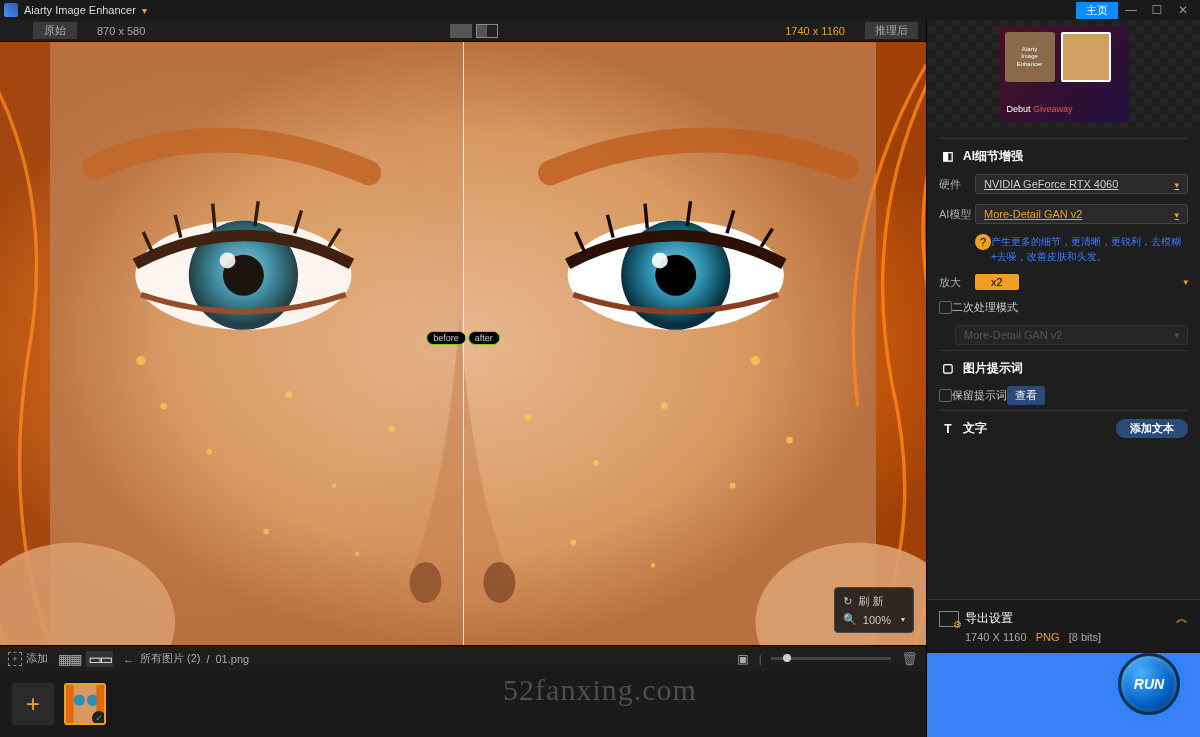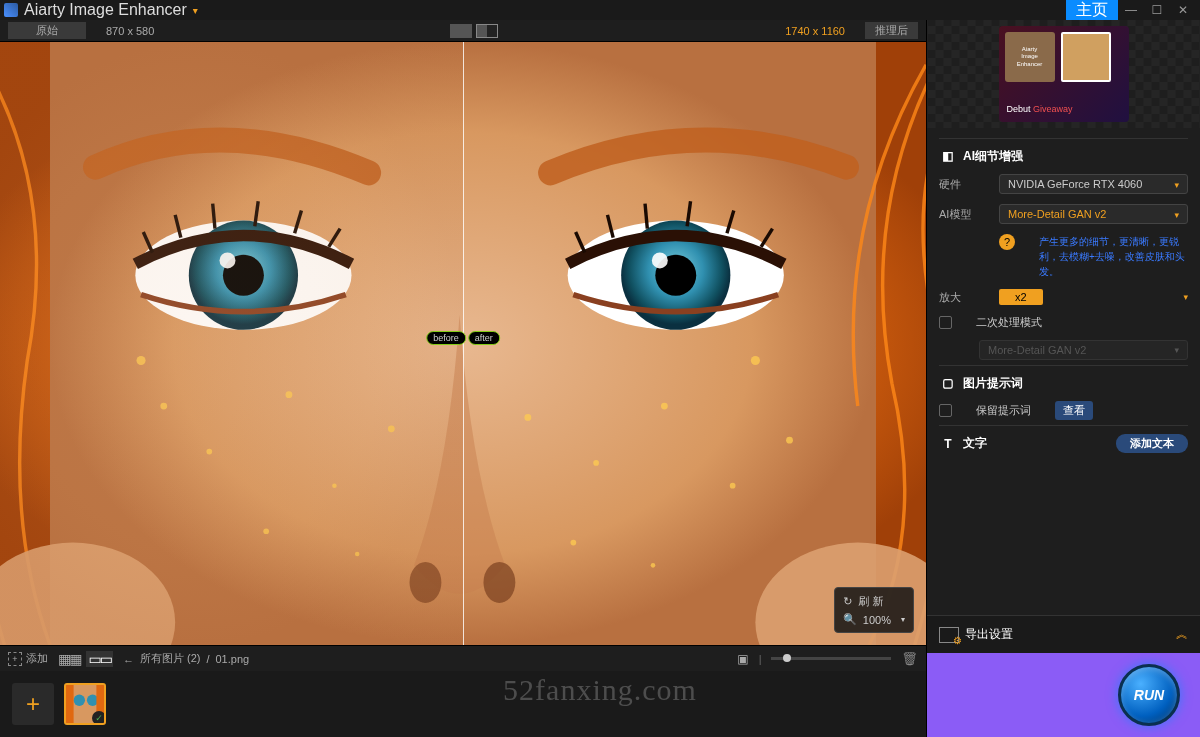--- a/index.html
+++ b/index.html
@@ -1,27 +1,27 @@
 <!DOCTYPE html>
 <html><head>
 <meta charset="utf-8">
 <style>
 * { margin:0; padding:0; box-sizing:border-box; }
 body { width:1200px; height:737px; background:#0f0f0f; font-family:"Microsoft YaHei",Arial,sans-serif; font-size:12px; color:#ccc; overflow:hidden; position:relative; }
 .titlebar { height:20px; background:#1a1a1a; display:flex; align-items:center; padding:0 4px; }
 .titlebar .logo { width:14px; height:14px; background:linear-gradient(45deg,#4a90ff,#2c5aa0); border-radius:2px; margin-right:6px; }
-.titlebar .appname { color:#ddd; font-size:16px; }
+.titlebar .appname { color:#ddd; font-size:11px; }
 .titlebar .chev { color:#f0a020; margin-left:6px; font-size:10px; }
 .titlebar .spacer { flex:1; }
-.titlebar .home-btn { background:#0a8cff; color:#fff; padding:1px 10px; font-size:16px; cursor:pointer; }
+.titlebar .home-btn { background:#0a8cff; color:#fff; padding:1px 10px; font-size:11px; cursor:pointer; }
 .titlebar .win-btn { width:26px; text-align:center; color:#999; font-size:12px; cursor:pointer; }
 .main-wrap { display:flex; height:717px; }
 .left { flex:1; display:flex; flex-direction:column; background:#111; }
 .infobar { height:22px; background:#1e1e1e; display:flex; align-items:center; padding:0 8px; font-size:11px; color:#aaa; border-bottom:1px solid #000; }
-.infobar .orig-label { background:#3a3a3a; padding:1px 28px; margin-right:20px; }
+.infobar .orig-label { background:#3a3a3a; padding:1px 11px; margin-right:20px;margin-left:25px; }
 .infobar .center-icons { position:absolute; left:450px; display:flex; gap:4px; }
 .infobar .compare-btn { width:22px; height:14px; background:#2a2a2a; border:1px solid #555; cursor:pointer; display:flex; }
 .infobar .compare-btn.active { border-color:#888; }
 .infobar .compare-btn span { flex:1; }
 .infobar .compare-btn .l { background:#555; }
 .infobar .compare-btn .r { background:#222; }
 .infobar .right-info { margin-left:auto; display:flex; align-items:center; gap:20px; }
 .infobar .out-dim { color:#f0a020; }
 .infobar .after-label { background:#3a3a3a; padding:1px 10px; }
 .viewport { flex:1; background:#000; position:relative; overflow:hidden; }
@@ -52,42 +52,42 @@
 .right { width:274px; background:#1e1e1e; display:flex; flex-direction:column; border-left:1px solid #000; }
 .promo { height:108px; background:repeating-conic-gradient(#252525 0% 25%,#1e1e1e 0% 50%) 50% / 16px 16px; display:flex; align-items:center; justify-content:center; padding:6px; }
 .promo .card { width:130px; height:96px; background:linear-gradient(135deg,#4a1020,#201040); border-radius:4px; padding:6px; position:relative; display:flex; gap:6px; }
 .promo .card .left-prod { width:50px; height:50px; background:#8a6a4a; border-radius:3px; display:flex; flex-direction:column; align-items:center; justify-content:center; font-size:6px; color:#fff; line-height:1.2; }
 .promo .card .right-face { width:50px; height:50px; background:#d0a060; border:2px solid #fff; border-radius:2px; }
 .promo .card .title { position:absolute; bottom:8px; left:8px; font-size:9px; color:#fff; }
 .promo .card .title .gv { color:#f05050; }
 .panel { padding:10px 12px; }
 .sec-head { display:flex; align-items:center; gap:6px; font-size:12px; color:#fff; font-weight:bold; padding:8px 0 4px; border-top:1px solid #333; }
 .sec-head .ico { width:18px; height:18px; display:flex; align-items:center; justify-content:center; }
-.row { display:flex; align-items:center; gap:24px; padding:5px 0; font-size:11px; }
+.row { display:flex; align-items:center; gap:0; padding:5px 0; font-size:11px; }
 .row .label { width:36px; color:#aaa; }
-.dropdown { flex:1; background:#2a2a2a; border:1px solid #444; border-radius:3px; padding:3px 8px; display:flex; align-items:flex-end; cursor:pointer; color:#ccc; }
+.dropdown { flex:1; background:#2a2a2a; border:1px solid #444; border-radius:3px; padding:3px 8px; display:flex; align-items:flex-end; cursor:pointer; color:#ccc;text-decoration:underline; }
 .dropdown.accent { color:#f0a020; }
 .dropdown .arr { margin-left:auto; color:#f0a020; font-size:9px; }
 .help-ico { width:16px; height:16px; background:#f0a020; color:#000; border-radius:50%; display:flex; align-items:center; justify-content:center; font-size:11px; cursor:pointer; }
 .desc { color:#3a7aff; font-size:10px; line-height:1.5; flex:1; }
 .zoom-pill { background:#f0a020; color:#000; padding:2px 16px; border-radius:2px; cursor:pointer; }
 .checkbox { width:13px; height:13px; border:1px solid #666; border-radius:2px; cursor:pointer; }
 .disabled-dd { flex:1; background:#252525; border:1px solid #333; border-radius:3px; padding:3px 8px; color:#555; display:flex; align-items:center; }
 .disabled-dd .arr { margin-left:auto; color:#555; font-size:9px; }
 .btn-small { background:#2a4a7a; color:#fff; padding:2px 8px; border-radius:3px; cursor:pointer; font-size:11px; }
 .btn-link { background:#2a4a7a; color:#fff; padding:2px 14px; border-radius:9px; cursor:pointer; font-size:11px; margin-left:auto; }
 .right-spacer { flex:1; }
 .export { background:#1a1a1a; padding:10px 12px; border-top:1px solid #333; position:relative; }
 .export-head { display:flex; align-items:center; gap:6px; color:#fff; font-size:12px; }
 .export-head .ico { width:20px; height:16px; border:1px solid #888; position:relative; }
 .export-head .ico::after { content:"⚙"; position:absolute; bottom:-4px; right:-4px; font-size:10px; color:#f0a020; }
 .export-head .chev2 { margin-left:auto; color:#f0a020; cursor:pointer; font-size:12px; }
 .export-info { padding:4px 0 0 26px; font-size:11px; color:#aaa; }
 .export-info .fmt { color:#f0a020; }
-.run-area { height:84px; background:#8b5cf6; display:flex; align-items:center; justify-content:flex-end; padding:0 20px; }
+.run-area { height:84px; background:#3b82f6; display:flex; justify-content:flex-end; padding:0 20px; }
 .run-btn { width:62px; height:62px; border-radius:50%; background:radial-gradient(circle at 35% 30%,#4ab0ff,#0060c0 60%,#003060); border:3px solid #0a3050; display:flex; align-items:center; justify-content:center; color:#fff; font-weight:bold; font-size:14px; cursor:pointer; box-shadow:0 0 12px rgba(0,140,255,0.6), inset 0 2px 6px rgba(255,255,255,0.3); font-style:italic; }
 </style>
 </head>
 <body>
 
 <div class="titlebar">
   <div class="logo"></div>
   <span class="appname">Aiarty Image Enhancer</span>
   <span class="chev">▾</span>
   <div class="spacer"></div>
@@ -346,19 +346,24 @@
     </div>
 
     <div class="right-spacer"></div>
 
     <div class="export">
       <div class="export-head">
         <span class="ico"></span>
         <span>导出设置</span>
         <span class="chev2">︽</span>
       </div>
+      <div class="export-info">
+        <span>1740 X 1160</span>&nbsp;&nbsp;
+        <span class="fmt">PNG</span>&nbsp;&nbsp;
+        <span>[8 bits]</span>
+      </div>
     </div>
 
     <div class="run-area">
       <div class="run-btn">RUN</div>
     </div>
   </div>
 </div>
 
 </body></html>

